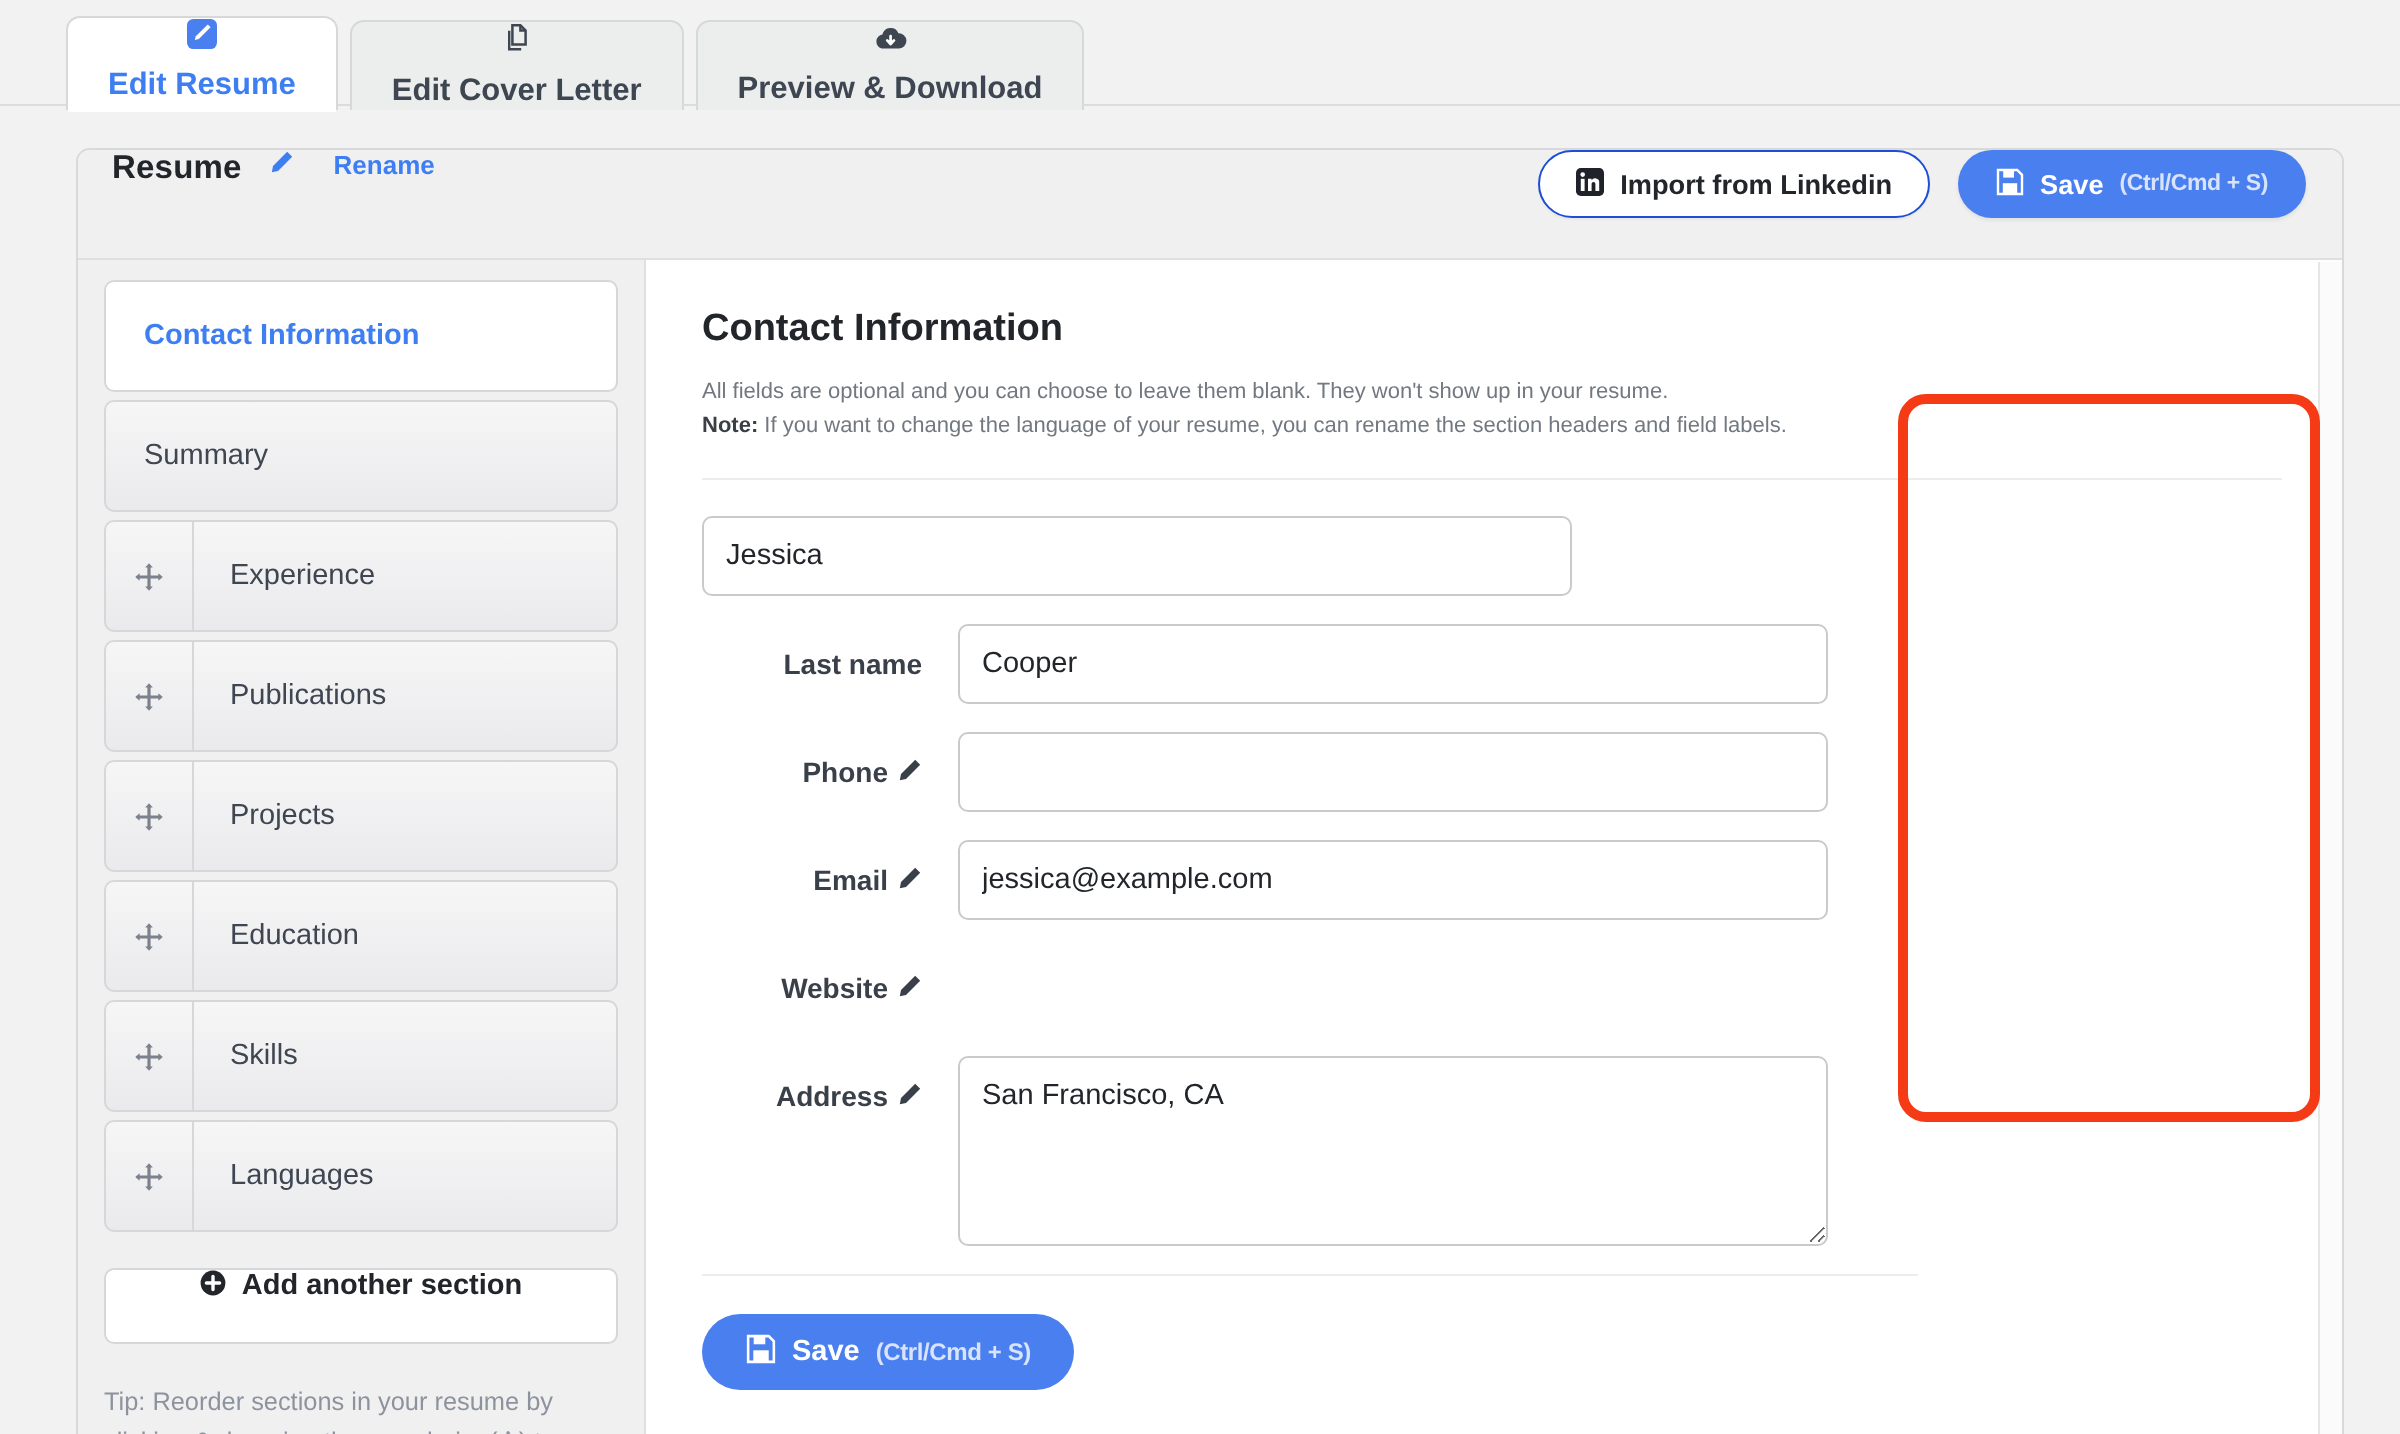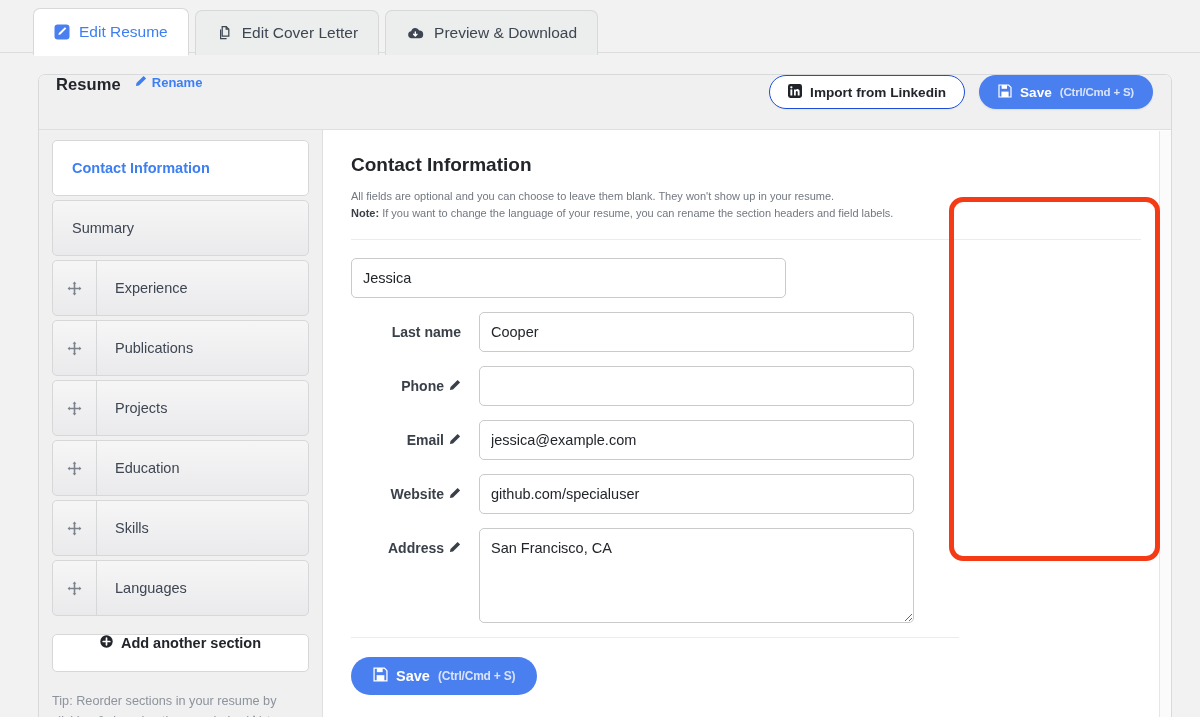--- a/index.html
+++ b/index.html
@@ -26,24 +26,25 @@
   }
   .tab {
     height: 45px;
     padding: 0 20px;
     display: flex; align-items: center; gap: 9px;
     background: #eceded;
     border: 1px solid #d7d8da;
     border-bottom: none;
     border-radius: 7px 7px 0 0;
     font-size: 15.5px;
-    font-weight: normal;
+    font-weight: bold;
     color: #3e4652;
     cursor: pointer;
     white-space: nowrap;
+    flex-direction: column;
   }
   .tab.active {
     background: #ffffff;
     color: #3d7ff2;
     height: 47px;
     border-color: #d7d8da;
     position: relative;
     z-index: 3;
   }
   .tab.active::after {
@@ -69,21 +70,21 @@
     border-bottom: 1px solid #dedfe1;
     display: flex; align-items: flex-start;
     padding: 0 18px 0 17px;
   }
   .card-title {
     font-size: 16.5px; font-weight: bold; color: #22252a;
     letter-spacing: .1px;
   }
   .rename-link {
     margin-left: 14px;
-    display: flex; align-items: center; gap: 5px;
+    display: flex; align-items: center; gap: 20px;
     color: #3d7ff2; font-size: 13px; font-weight: bold;
     cursor: pointer;
   }
   .header-actions { margin-left: auto; display: flex; align-items: center; gap: 14px; }
   .btn {
     display: inline-flex; align-items: center; gap: 8px;
     border-radius: 22px;
     font-size: 13.6px; font-weight: bold;
     cursor: pointer; white-space: nowrap;
   }
@@ -431,21 +432,20 @@
 
         <div class="field">
           <div class="field-label">
             <span>Website</span>
             <span>
               <svg width="12" height="12" viewBox="0 0 12 12">
                 <path d="M8.6 0.9 L11.1 3.4 L4.0 10.5 L0.9 11.1 L1.5 8.0 Z" fill="#3a4049"></path>
               </svg>
             </span>
           </div>
-          <input class="inp" type="text" value="github.com/specialuser" style="">
         </div>
 
         <div class="field">
           <div class="field-label">
             <span>Address</span>
             <span>
               <svg width="12" height="12" viewBox="0 0 12 12">
                 <path d="M8.6 0.9 L11.1 3.4 L4.0 10.5 L0.9 11.1 L1.5 8.0 Z" fill="#3a4049"></path>
               </svg>
             </span>

